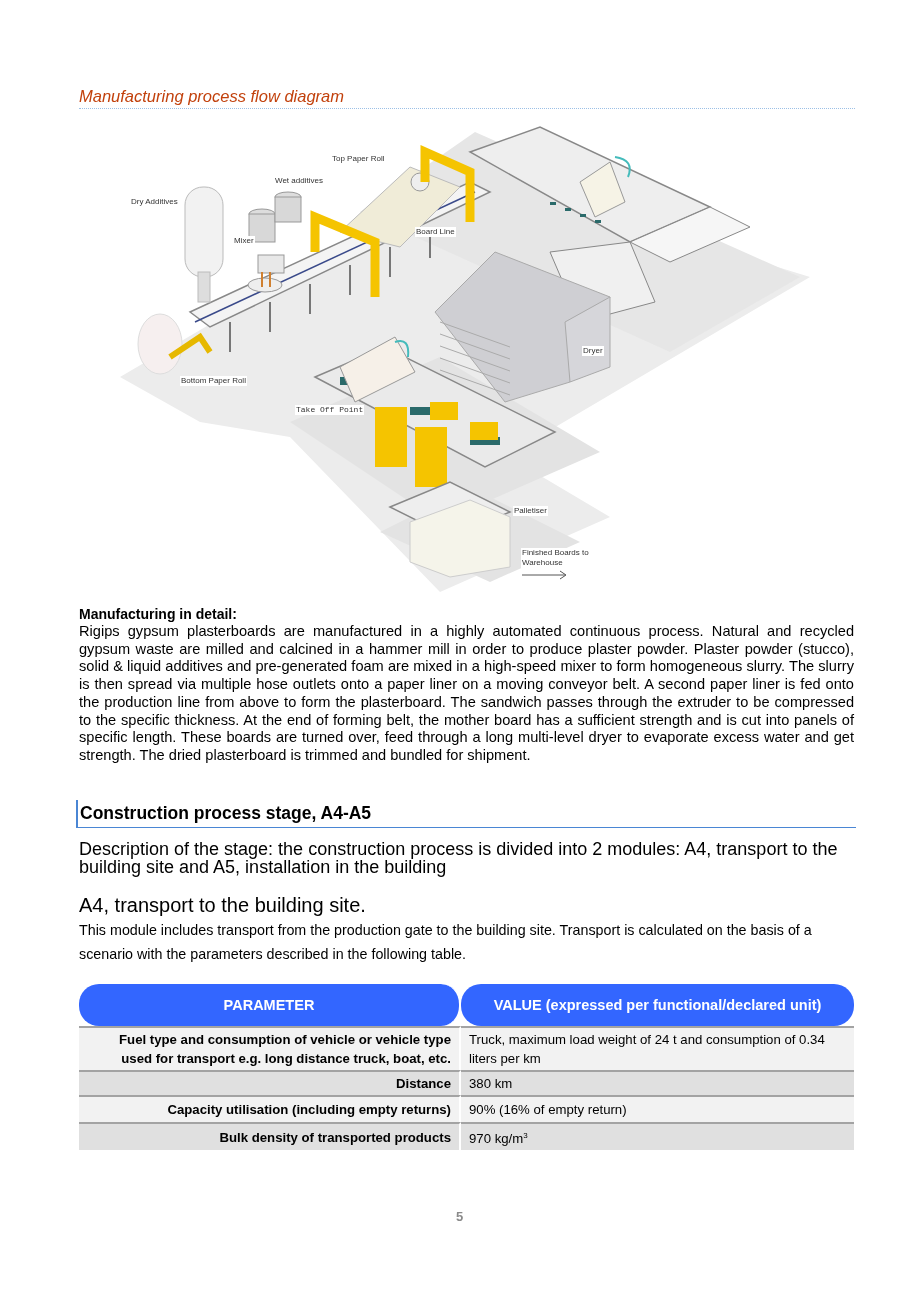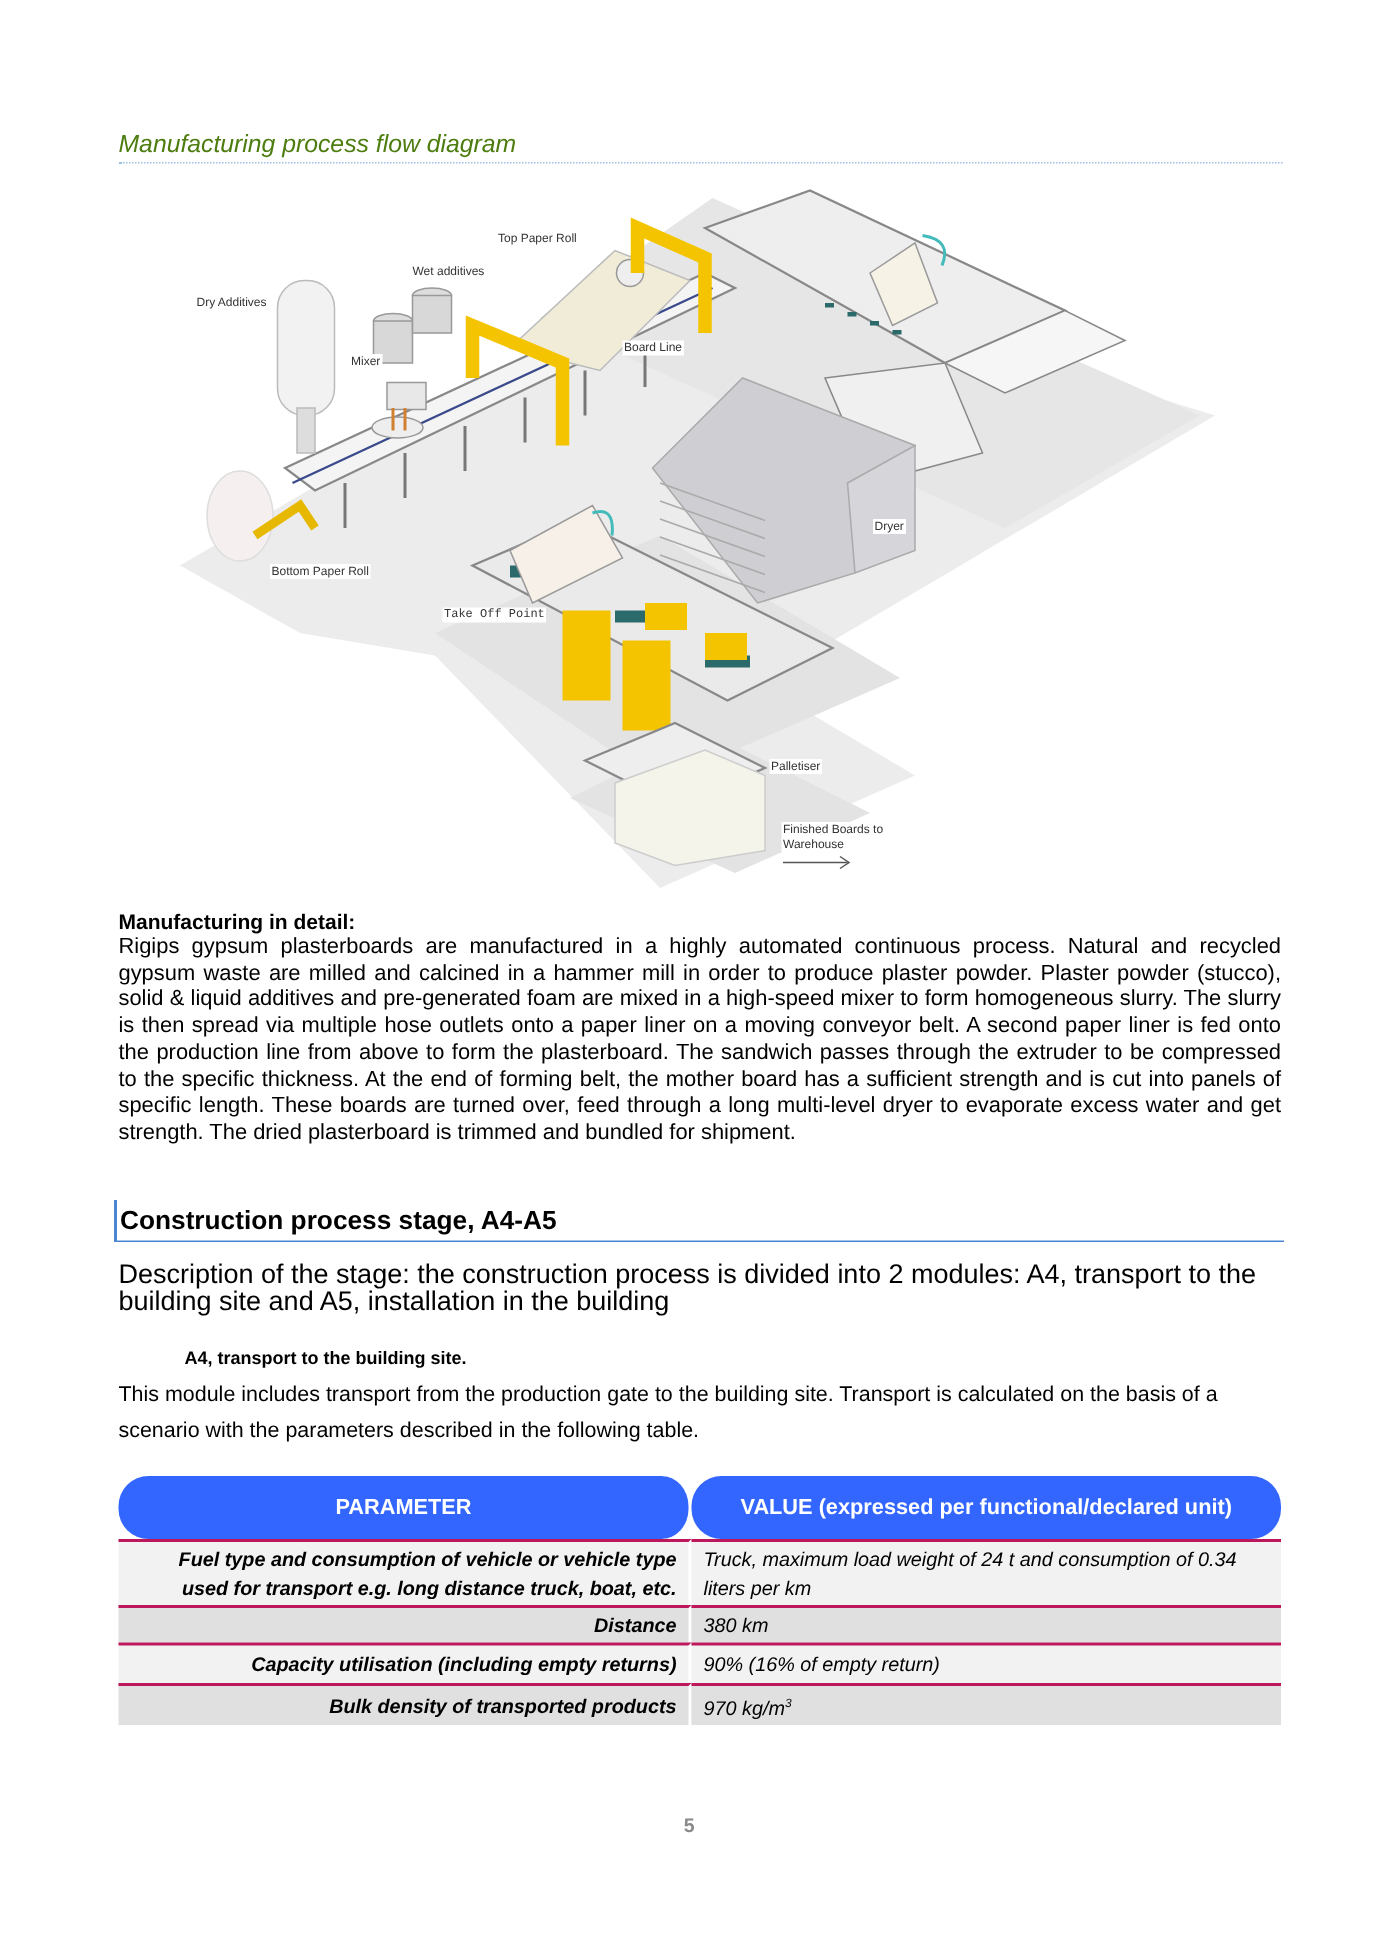--- a/index.html
+++ b/index.html
@@ -1,21 +1,21 @@
 <!DOCTYPE html>
 <html><head>
   <meta charset="utf-8">
   <style>
     * { box-sizing: border-box; margin: 0; padding: 0; }
     html, body { width: 919px; height: 1300px; background: #ffffff; }
     body { position: relative; font-family: "Liberation Sans", sans-serif; color: #000; overflow: hidden; }
 
     .diagram-title {
       position: absolute; left: 79px; top: 87px; width: 776px;
-      font-size: 16.5px; font-style: italic; color: #4d7c0f;
+      font-size: 16.5px; font-style: italic; color: #c2410c;
       padding-bottom: 2px; border-bottom: 1px dotted #9cc0e6;
     }
 
     .diagram { position: absolute; left: 110px; top: 122px; width: 700px; height: 475px; }
     .diagram svg { width: 100%; height: 100%; }
     .diag-label {
       position: absolute; font-size: 8px; color: #333; background: #fff; padding: 0 1px; line-height: 10px;
       white-space: nowrap;
     }
 
@@ -23,36 +23,35 @@
     .detail-heading { font-size: 14px; font-weight: bold; line-height: 18px; }
     .detail-body { font-size: 14.6px; line-height: 17.7px; text-align: justify; }
 
     .section-heading {
       position: absolute; left: 76px; top: 800px; width: 780px; height: 28px;
       border-left: 2px solid #4a86d4; border-bottom: 1.5px solid #4a86d4;
       padding-left: 2px; font-size: 17.5px; font-weight: bold; line-height: 26px;
     }
 
     .stage-desc { position: absolute; left: 79px; top: 840px; width: 776px; font-size: 18px; line-height: 18px; }
-    .a4-heading { position: absolute; left: 79px; top: 896px; font-size: 12px; font-weight: bold; line-height: 18px; margin-left: 44px; }
+    .a4-heading { position: absolute; left: 79px; top: 896px; font-size: 20px; font-weight: normal; line-height: 18px; }
     .a4-body { position: absolute; left: 79px; top: 918px; width: 776px; font-size: 14.3px; line-height: 24px; }
 
     table.params {
       position: absolute; left: 79px; top: 984px; width: 775px;
       border-collapse: separate; border-spacing: 0;
     }
     table.params th {
       background: #3366ff; color: #fff; font-size: 14.5px; font-weight: bold;
       height: 42px; text-align: center; border-right: 2px solid #fff; border-radius: 20px;
     }
     table.params th:last-child { border-right: none; }
     table.params td {
       font-size: 13.2px; line-height: 19px; padding: 2px 8px; vertical-align: middle;
-      border-top: 2px solid #be185d;
-      font-style: italic;
+      border-top: 2px solid #a3a3a3;
     }
     table.params td.param { width: 382px; text-align: right; font-weight: bold; border-right: 2px solid #fff; }
     table.params td.value { text-align: left; }
     table.params tr.odd td { background: #f2f2f2; }
     table.params tr.even td { background: #e0e0e0; }
 
     .page-number {
       position: absolute; left: 0; width: 919px; top: 1209px; text-align: center;
       font-size: 13px; color: #8a8a8a; font-weight: bold;
     }

